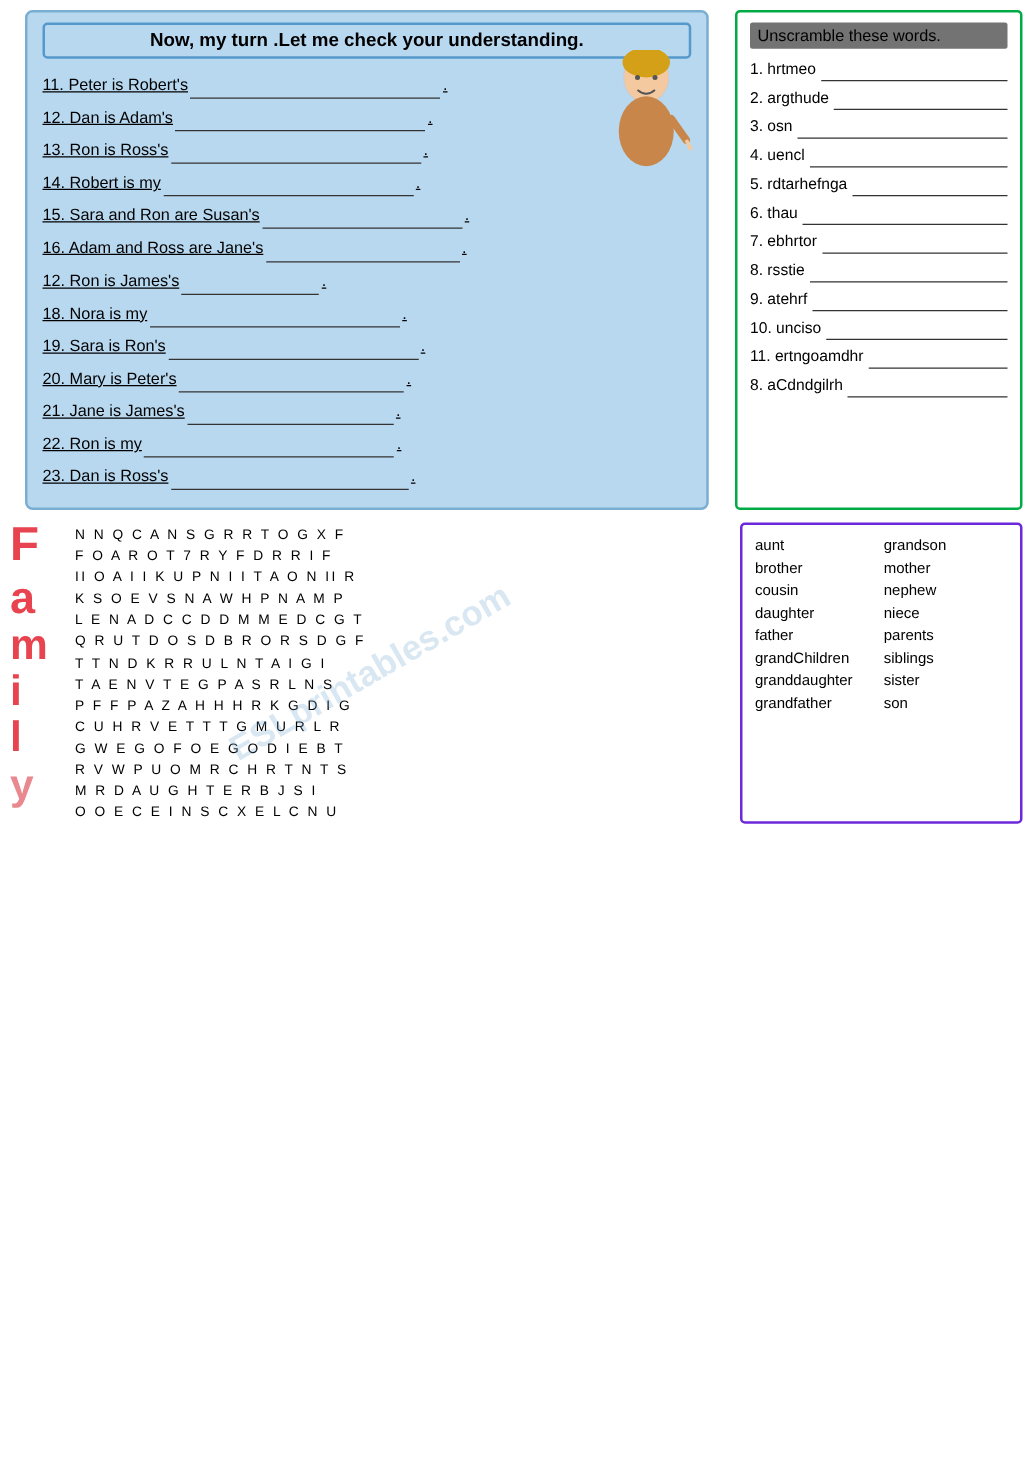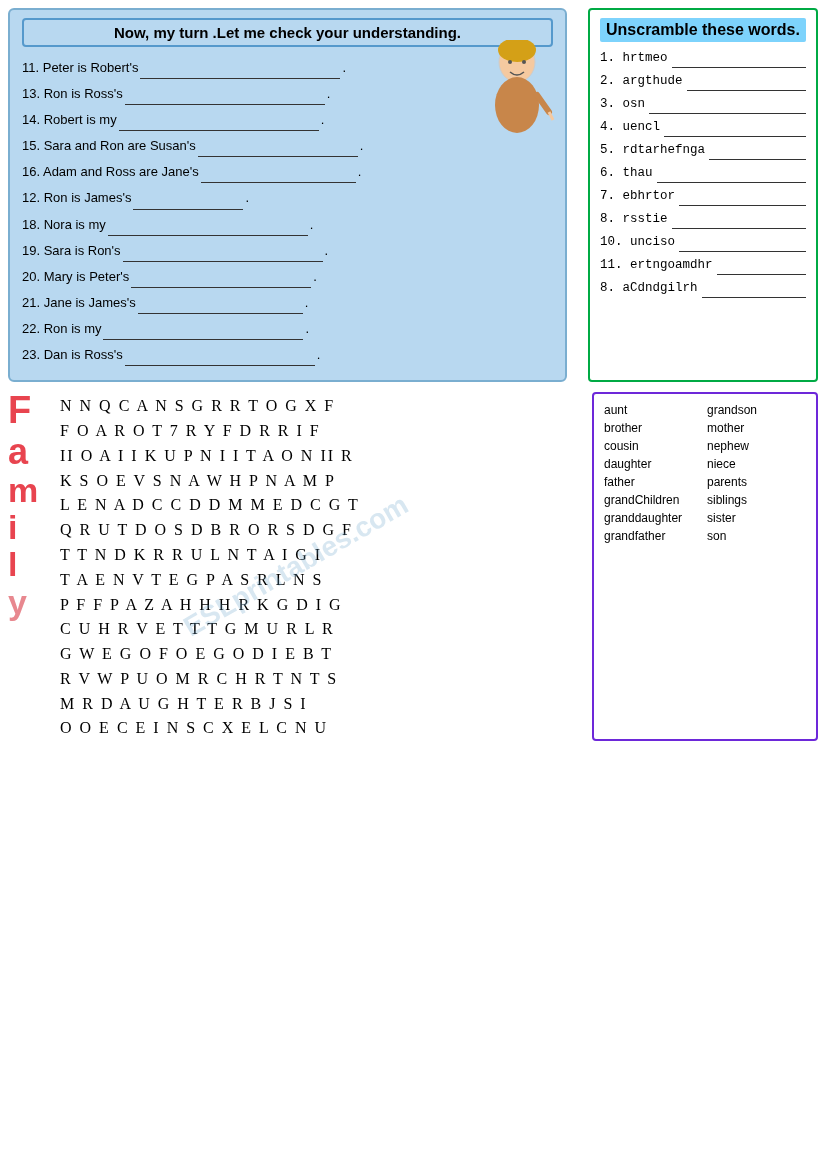--- a/index.html
+++ b/index.html
@@ -8,21 +8,21 @@
       min-height: 1169px;
       font-family: 'Comic Sans MS', 'Chalkboard SE', cursive, sans-serif;
       background: #fff;
       font-size: 13px;
     }
 
     
     .top-section {
       display: flex;
       width: 100%;
-      padding: 8px 8px 4px 8px;
+      padding: 8px 8px 4px 20px;
       gap: 21px;
     }
 
     .left-panel {
       flex: 1;
       background: #b8d8f0;
       border: 2px solid #7aaed0;
       border-radius: 6px;
       padding: 8px 12px 12px 12px;
       position: relative;
@@ -46,20 +46,21 @@
       top: 30px;
       width: 80px;
       height: 100px;
     }
 
     .fill-line {
       margin: 4px 0 2px 0;
       font-size: 13px;
       color: #000;
       line-height: 1.7;
+      text-decoration: underline;
     }
 
     .blank-line {
       display: inline-block;
       border-bottom: 1.5px solid #333;
       width: 140px;
       vertical-align: bottom;
       margin: 0 2px;
     }
     .blank-line-long {
@@ -72,37 +73,36 @@
     
     .right-panel {
       width: 230px;
       background: #fff;
       border: 2.5px solid #00aa44;
       border-radius: 4px;
       padding: 8px 10px;
     }
 
     .right-panel .panel-title {
-      font-weight: bold;
-      font-size: 16px;
-      color: #000;
-      background: #7dd3fc;
+      font-weight: normal;
+      font-size: 13px;
+      color: #000;
+      background: #737373;
       padding: 3px 6px;
       margin-bottom: 6px;
       border-radius: 2px;
     }
 
     .unscramble-item {
       margin: 3px 0;
       font-size: 12.5px;
       display: flex;
       align-items: flex-end;
       gap: 4px;
       line-height: 1.6;
-      font-family: Liberation Mono, monospace;
     }
 
     .unscramble-blank {
       display: inline-block;
       border-bottom: 1px solid #333;
       flex: 1;
       min-width: 60px;
     }
 
     
@@ -134,22 +134,22 @@
     .family-title .i-letter { color: #e8444f; font-size: 34px; font-weight: bold; }
     .family-title .l-letter { color: #e8444f; font-size: 34px; font-weight: bold; }
     .family-title .y-letter { color: #e8888f; font-size: 34px; font-weight: bold; }
 
     .word-grid-wrapper {
       margin-left: 52px;
       margin-top: 4px;
     }
 
     .word-grid {
-      font-family: Liberation Serif, serif;
-      font-size: 16px;
+      font-family: Liberation Sans, sans-serif;
+      font-size: 11px;
       line-height: 1.55;
       color: #000;
       letter-spacing: 2px;
     }
 
     .word-grid-row {
       display: block;
     }
 
     
@@ -212,20 +212,23 @@
         <line x1="60" y1="55" x2="72" y2="72" stroke="#c8864a" stroke-width="6" stroke-linecap="round"></line>
         <line x1="72" y1="72" x2="76" y2="80" stroke="#f5c9a0" stroke-width="3"></line>
       </svg>
     </div>
 
     <div>
       <div class="fill-line">
         <span>11. Peter is Robert's</span><span class="blank-line blank-line-long"></span><span>.</span>
       </div>
       <div class="fill-line">
+        <span>12. Dan is Adam's</span><span class="blank-line blank-line-long"></span><span>.</span>
+      </div>
+      <div class="fill-line">
         <span>13. Ron is Ross's</span><span class="blank-line blank-line-long"></span><span>.</span>
       </div>
       <div class="fill-line">
         <span>14. Robert is my</span><span class="blank-line blank-line-long"></span><span>.</span>
       </div>
       <div class="fill-line">
         <span>15. Sara and Ron are Susan's</span><span class="blank-line" style="width:160px"></span><span>.</span>
       </div>
       <div class="fill-line">
         <span>16. Adam and Ross are Jane's</span><span class="blank-line" style="width:155px"></span><span>.</span>
@@ -280,20 +283,24 @@
       <div class="unscramble-item">
         <span>6. thau</span>
           <span class="unscramble-blank"></span>
       </div>
       <div class="unscramble-item">
         <span>7. ebhrtоr</span>
           <span class="unscramble-blank"></span>
       </div>
       <div class="unscramble-item">
         <span>8. rsstie</span>
+          <span class="unscramble-blank"></span>
+      </div>
+      <div class="unscramble-item">
+        <span>9. atehrf</span>
           <span class="unscramble-blank"></span>
       </div>
       <div class="unscramble-item">
         <span>10. unciso</span>
           <span class="unscramble-blank"></span>
       </div>
       <div class="unscramble-item">
         <span>11. ertngoamdhr</span>
           <span class="unscramble-blank"></span>
       </div>

